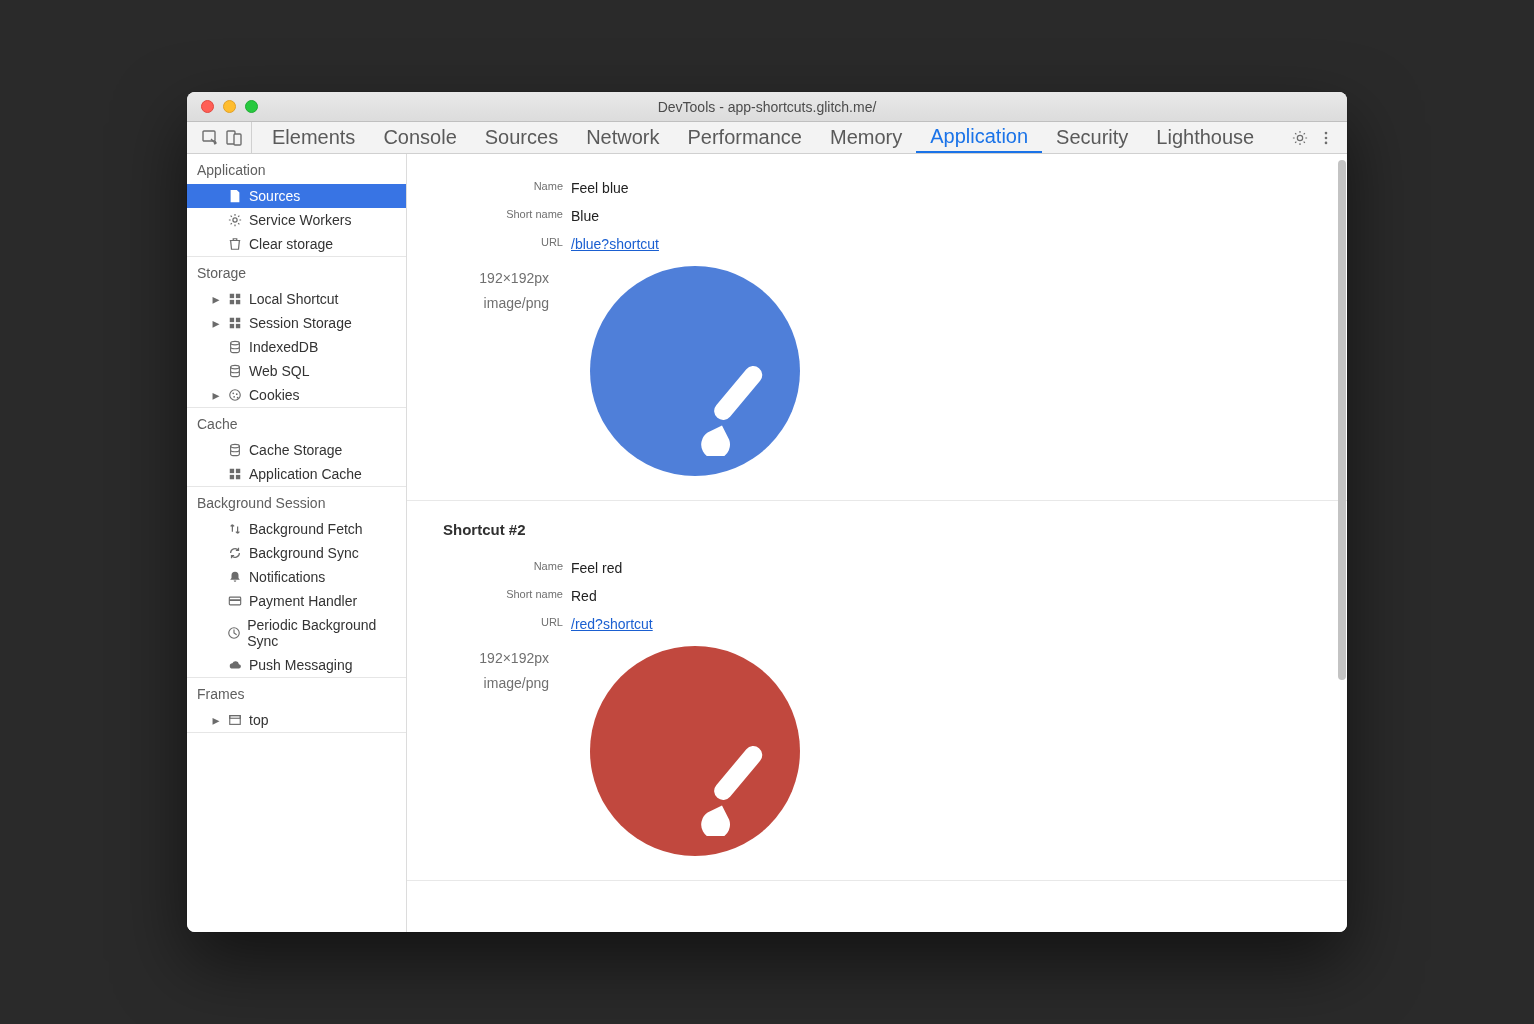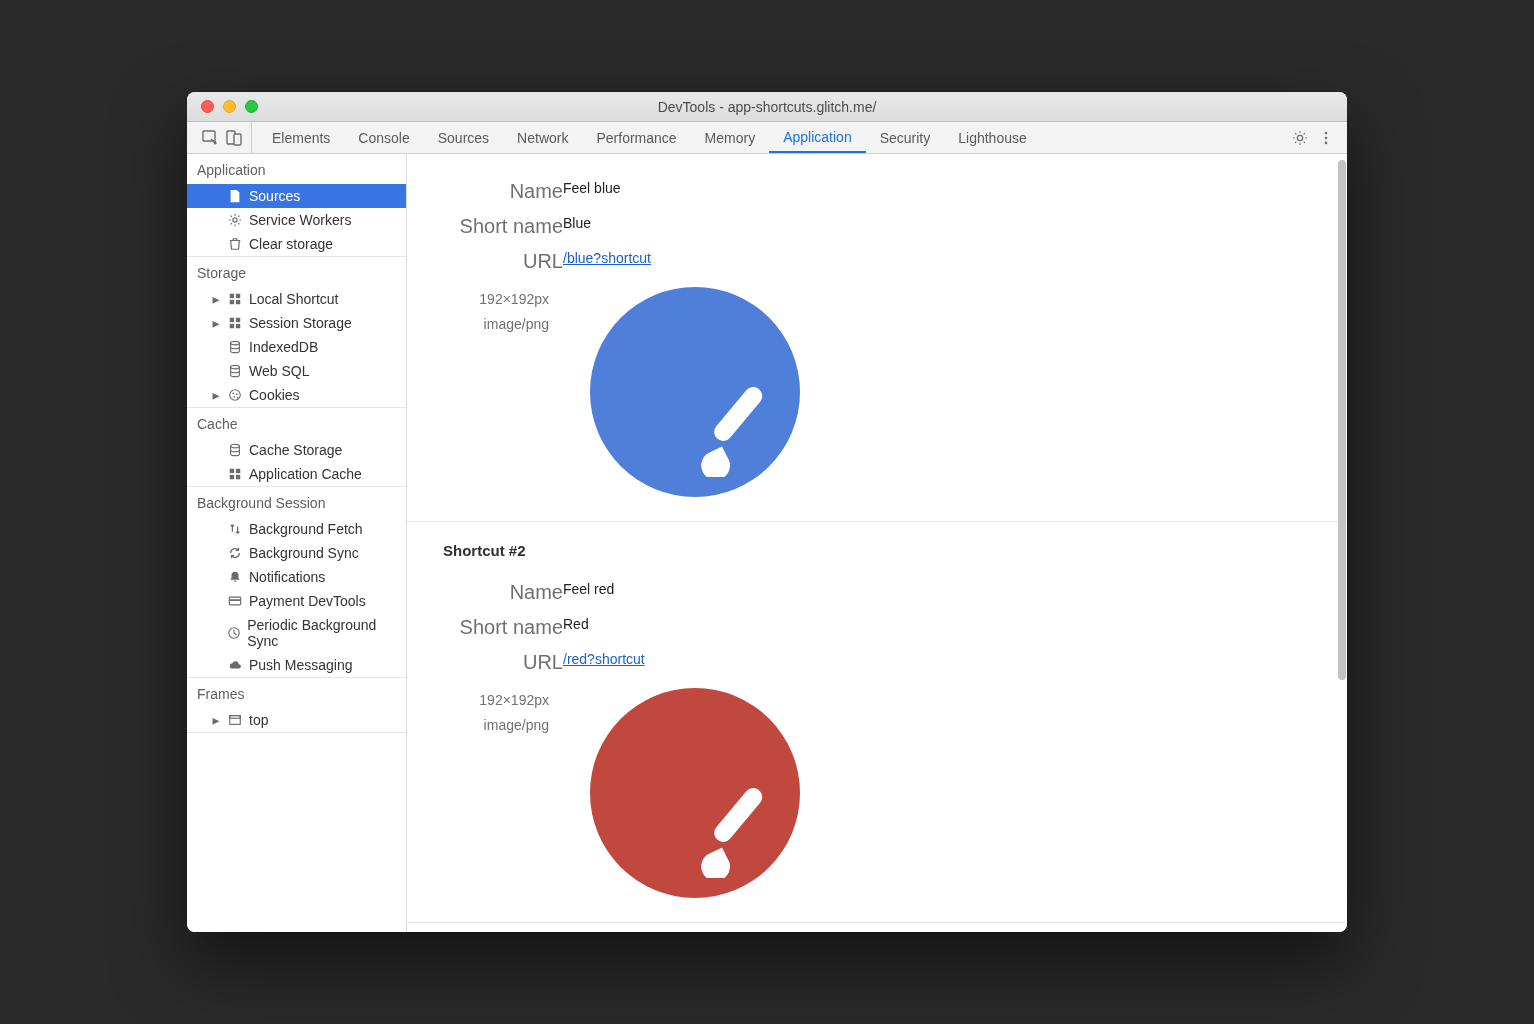--- a/index.html
+++ b/index.html
@@ -42,21 +42,21 @@
     height: 32px;
     background: #f3f3f3;
     border-bottom: 1px solid #d0d0d0;
     display:flex;
     align-items:center;
     padding: 0 6px;
   }
   .tb-left { display:flex; align-items:center; gap:6px; padding:0 8px; border-right:1px solid #d0d0d0; height:100%;}
   .tb-icon { width:18px; height:18px; color:#6e6e6e; display:flex; align-items:center; justify-content:center;}
   .tabs { display:flex; align-items:stretch; height:100%; margin-left:6px;}
-  .tab { padding: 0 14px; display:flex; align-items:center; color:#5a5a5a; cursor:default; font-size:14px;}
+  .tab { padding: 0 14px; display:flex; align-items:center; color:#5a5a5a; cursor:default; font-size:20px;}
   .tab.active { color:#1a73e8; border-bottom:2px solid #1a73e8; }
   .tb-right { margin-left:auto; display:flex; align-items:center; gap:8px; padding-right:6px; color:#6e6e6e;}
   .content { flex:1; display:flex; overflow:hidden; }
   .sidebar {
     width: 220px;
     border-right: 1px solid #dcdcdc;
     background:#fff;
     overflow-y:auto;
   }
   .section { border-bottom:1px solid #e6e6e6; }
@@ -66,22 +66,22 @@
   .row .ricon { width:16px; height:16px; color:#6b6b6b; display:flex; align-items:center; justify-content:center;}
   .row.selected { background:#3874e4; color:#fff;}
   .row.selected .ricon{ color:#fff;}
   .row.child { padding-left:24px;}
   .main { flex:1; overflow-y:auto; background:#fff; position:relative;}
   .scrollbar-track { position:absolute; right:1px; top:0; bottom:0; width:8px;}
   .scrollbar-thumb { position:absolute; right:0; width:8px; border-radius:4px; background:#c3c3c3;}
   .shortcut { padding: 20px 36px 24px; border-bottom:1px solid #e8e8e8;}
   .shortcut h3 { font-size:15px; font-weight:600; margin-bottom:16px; color:#303030;}
   .field { display:flex; padding:6px 0; }
-  .field .label { width:120px; text-align:right; color:#707070; font-size:20px; }
-  .field .value { flex:1; color:#222; font-size:14px;}
+  .field .label { width:120px; text-align:right; color:#707070; font-size:11px; }
+  .field .value { flex:1; color:#222; font-size:14px;margin-left:8px;}
   .field .value a{ color:#1a5fd1; text-decoration:underline;}
   .iconrow { display:flex; padding-top:8px;gap:21px;}
   .iconmeta { width:120px; text-align:right; color:#707070; font-size:14px; padding-right:14px; line-height:1.8;}
   .bigicon { width:210px; height:210px; border-radius:50%; position:relative; margin-left:6px;}
   .brush { position:absolute; width:90px; height:90px; right:24px; bottom:20px;}
   svg { display:block; }
 </style>
 </head>
 <body>
 
@@ -287,21 +287,21 @@
             <span>Notifications</span>
           </div>
           <div class="row child">
             <span class="arrow"></span>
             <span class="ricon">
               <svg viewBox="0 0 16 16" width="14" height="14">
                 <rect x="1.5" y="3.5" width="13" height="9" rx="1" fill="none" stroke="#6b6b6b" stroke-width="1.3"></rect>
                 <rect x="1.5" y="6" width="13" height="2" fill="#6b6b6b"></rect>
               </svg>
             </span>
-            <span>Payment DevTools</span>
+            <span>Payment Handler</span>
           </div>
           <div class="row child">
             <span class="arrow"></span>
             <span class="ricon">
               <svg viewBox="0 0 16 16" width="14" height="14">
                 <circle cx="8" cy="8" r="6" fill="none" stroke="#6b6b6b" stroke-width="1.3"></circle>
                 <path d="M8 4v4l3 2" stroke="#6b6b6b" stroke-width="1.3" fill="none"></path>
               </svg>
             </span>
             <span>Periodic Background Sync</span>

